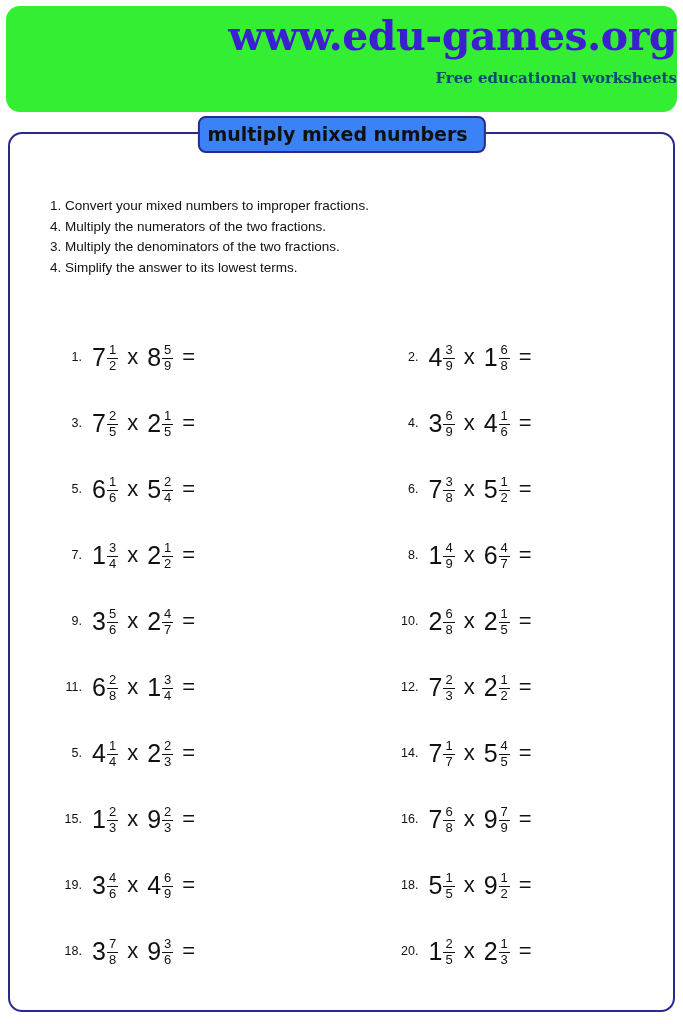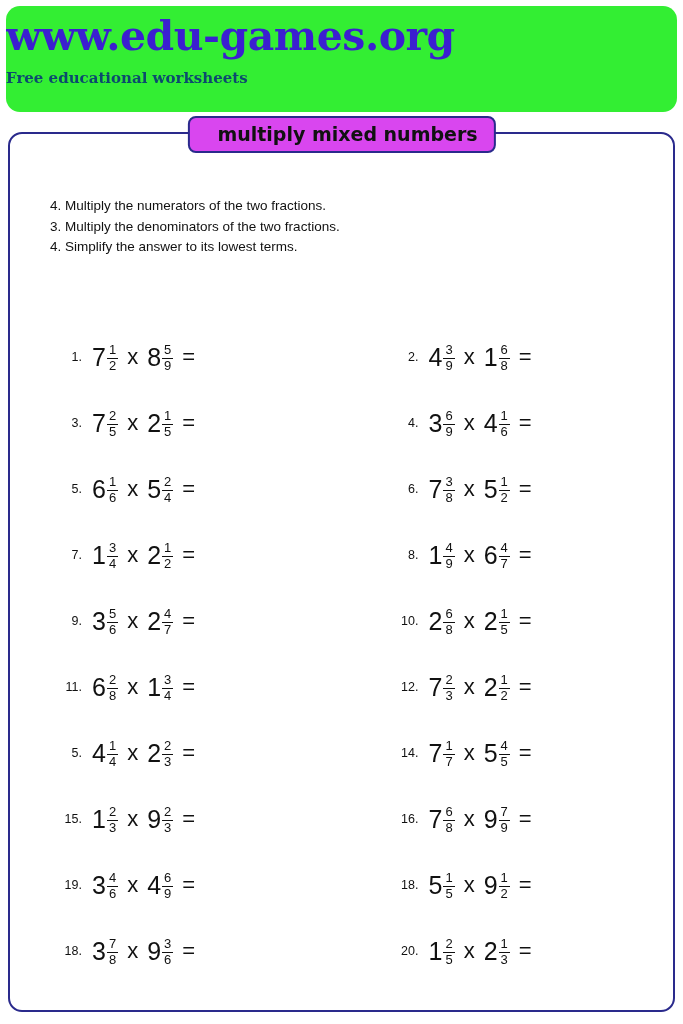--- a/index.html
+++ b/index.html
@@ -23,22 +23,23 @@
 
   
   .banner {
     position: relative;
     width: 671px;
     height: 106px;
     margin: 0 auto;
     background: #33ee33;
     border-radius: 14px;
     box-sizing: border-box;
-    text-align: left;
+    text-align: right;
     overflow: hidden;
+    padding-left: 40px;
   }
   .banner-title {
     font-family: "DejaVu Serif", serif;
     font-weight: bold;
     font-size: 41px;
     color: #3b1fd0;
     letter-spacing: -0.5px;
     line-height: 1.0;
     padding-top: 10px;
     white-space: nowrap;
@@ -60,24 +61,24 @@
     border: 2px solid #2a2a8c;
     border-radius: 14px;
     box-sizing: border-box;
     background: #ffffff;
   }
   .title-badge {
     position: absolute;
     top: -18px;
     left: 50%;
     transform: translateX(-50%);
-    background: #d946ef;
+    background: #3b82f6;
     border: 2px solid #2a2a8c;
     border-radius: 8px;
-    padding: 5px 16px 6px 28px;
+    padding: 5px 16px 6px 8px;
     font-family: "DejaVu Sans", sans-serif;
     font-weight: bold;
     font-size: 19px;
     color: #111111;
     white-space: nowrap;
   }
 
   
   .instructions {
     position: absolute;
@@ -167,20 +168,21 @@
   <div class="banner">
     <div class="banner-title">www.edu-games.org</div>
     <div class="banner-sub">Free educational worksheets</div>
   </div>
 
   <div class="frame">
 
     <div class="title-badge">multiply mixed numbers</div>
 
     <div class="instructions">
+      <div>1. Convert your mixed numbers to improper fractions.</div>
       <div>4. Multiply the numerators of the two fractions.</div>
       <div>3. Multiply the denominators of the two fractions.</div>
       <div>4. Simplify the answer to its lowest terms.</div>
     </div>
 
     <div class="problems">
         <div class="problem">
           <span class="pnum">1.</span>
           <span class="expr">
             <span class="expr-term" style="display: inline-flex; align-items: center;">

